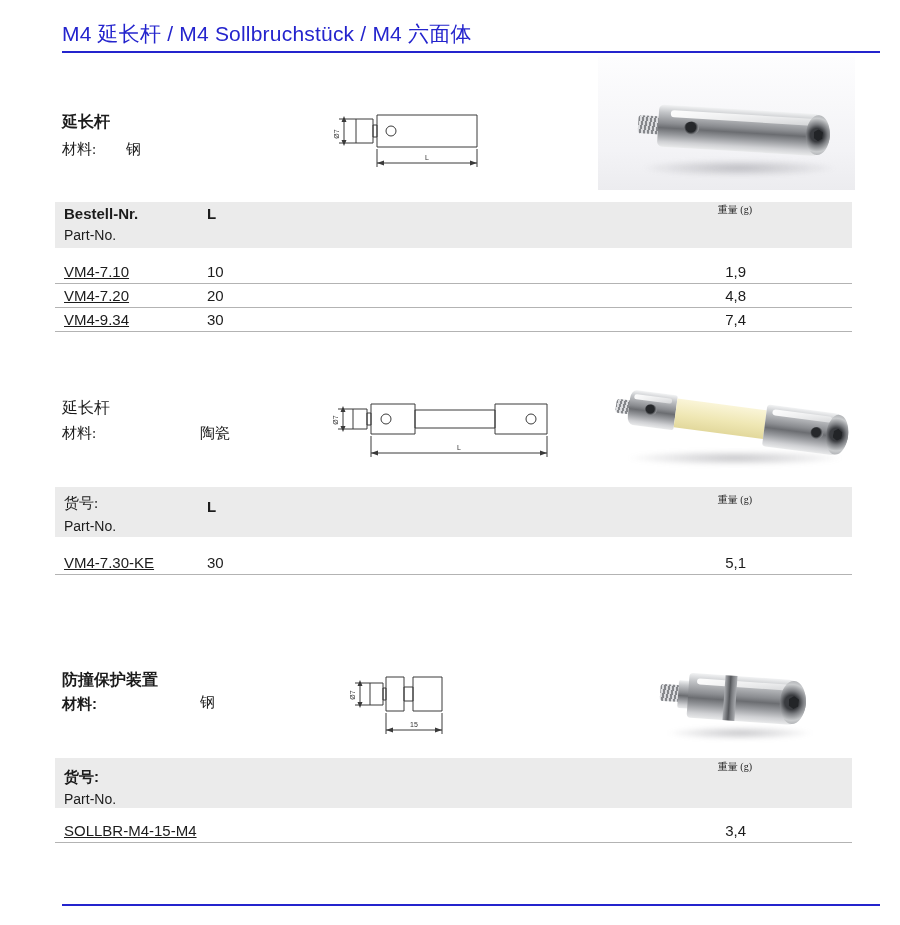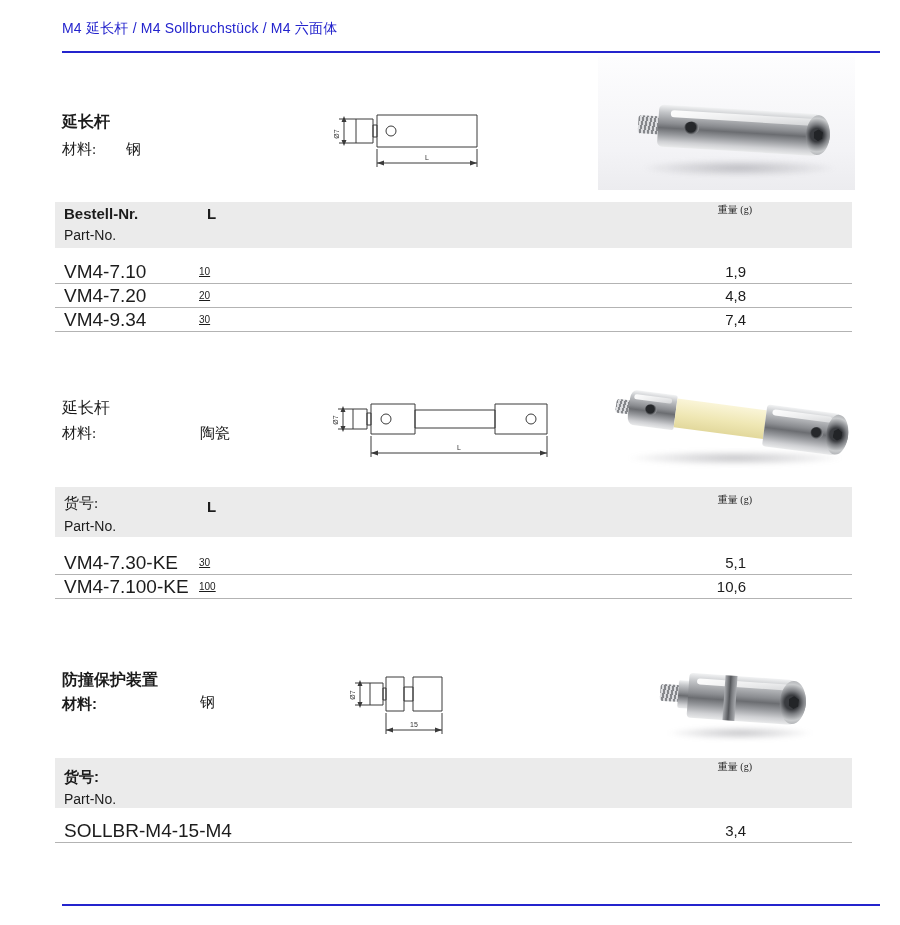--- a/index.html
+++ b/index.html
@@ -1,42 +1,42 @@
 <!DOCTYPE html>
 <html style="--accent: #2424cd; --ceramic: #efe7b4;"><head>
 <meta charset="utf-8">
 <style>
   :root { --accent:#2424cd; --ceramic:#efe7b4; }
   * { margin:0; padding:0; box-sizing:border-box; }
   body { background:#fff; font-family:"Liberation Sans","DejaVu Sans",sans-serif; color:#1c1c1c; }
   .page { position:relative; width:900px; height:925px; background:#ffffff; overflow:hidden; }
 
   
-  .title { position:absolute; left:62px; top:20px; font-size:14px; color:var(--accent); letter-spacing:.2px; }
+  .title { position:absolute; left:62px; top:20px; font-size:21px; color:var(--accent); letter-spacing:.2px; }
   .title-rule { position:absolute; left:62px; top:51px; width:818px; height:2px; background:var(--accent); }
   .footer-rule { position:absolute; left:62px; top:904px; width:818px; height:2px; background:var(--accent); }
 
   
   .sec-name { position:absolute; font-size:16px; }
   .bold-cjk { font-weight:bold; }
   .serif { font-family:"Liberation Serif","DejaVu Serif",serif; }
   .mat-label { position:absolute; font-size:15px; }
   .mat-value { position:absolute; font-size:15px; font-family:"Liberation Serif","DejaVu Serif",serif; }
 
   
   .tbl { position:absolute; left:55px; width:797px; }
   .band { position:absolute; left:0; top:0; width:100%; background:#ebebeb; }
   .h-col1 { position:absolute; left:9px; font-size:15px; }
   .h-col2 { position:absolute; left:152px; font-size:15px; font-weight:bold; }
   .h-w { position:absolute; right:100px; font-size:10px; font-family:"Liberation Serif","DejaVu Serif",serif; }
   .h-part { position:absolute; left:9px; font-size:14px; }
   .rows { position:absolute; left:0; width:100%; }
   .row { position:relative; height:24px; border-bottom:1px solid #b3b3b3; }
-  .cell-part { position:absolute; left:9px; top:0; line-height:23px; font-size:19px; }
-  .cell-l { position:absolute; left:144px; top:0; line-height:23px; font-size:10px;text-decoration:underline; }
+  .cell-part { position:absolute; left:9px; top:0; line-height:23px; font-size:15px;text-decoration:underline; }
+  .cell-l { position:absolute; left:152px; top:0; line-height:23px; font-size:15px; }
   .cell-w { position:absolute; right:106px; top:0; line-height:23px; font-size:15px; }
 
   
   svg.draw { position:absolute; overflow:visible; }
   svg.draw * { vector-effect:non-scaling-stroke; }
   .dim-txt { font-size:7px; fill:#333; font-family:"Liberation Sans","DejaVu Sans",sans-serif; }
 
   
   .photo { position:absolute; }
   .photo1-bg { left:598px; top:57px; width:257px; height:133px;
@@ -188,25 +188,20 @@
       <div class="h-col2" style="top:11px;">L</div>
       <div class="h-w" style="top:6px;">重量 (g)</div>
       <div class="h-part" style="top:31px;">Part-No.</div>
     </div>
     <div class="rows" style="top:64px;">
       <div class="row">
         <span class="cell-part">VM4-7.30-KE</span>
         <span class="cell-l">30</span>
         <span class="cell-w">5,1</span>
       </div>
-      <div class="row">
-        <span class="cell-part">VM4-7.100-KE</span>
-        <span class="cell-l">100</span>
-        <span class="cell-w">10,6</span>
-      </div>
     </div>
   </div>
 
   <div class="sec-name bold-cjk" style="left:62px; top:670px;">防撞保护装置</div>
   <div class="mat-label bold-cjk" style="left:62px; top:695px;">材料:</div>
   <div class="mat-value" style="left:200px; top:693px;">钢</div>
 
   <svg class="draw" style="left:350px; top:664px;" width="100" height="78" viewBox="0 0 100 78">
     <g stroke="#3a3a3a" stroke-width="1" fill="none">
       <line x1="10" y1="19" x2="10" y2="41"></line>

